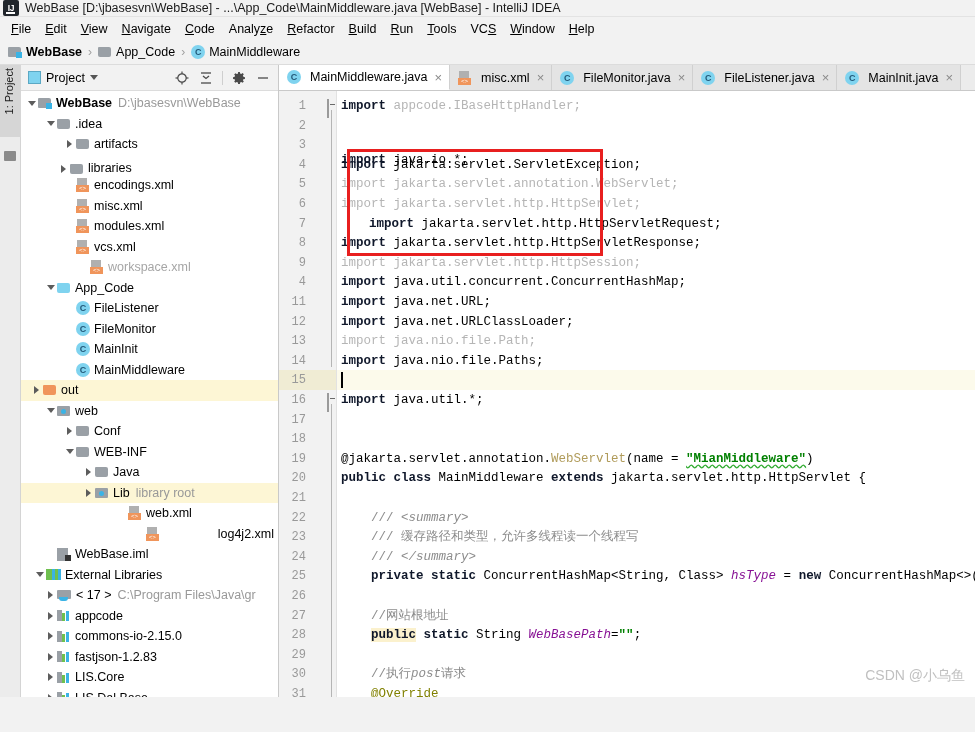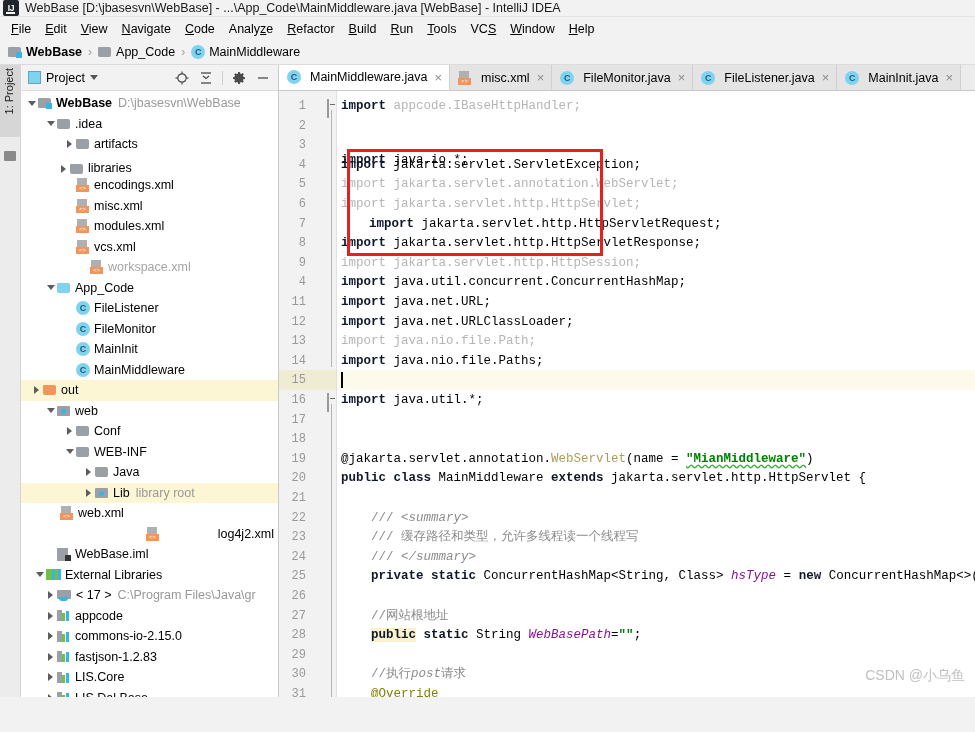--- a/index.html
+++ b/index.html
@@ -449,21 +449,21 @@
           </div>
           <div class="tree-row sel-y" style="padding-left: 61px;">
             <span class="arrow right"></span>
             <span class="ico ico-webfolder">
               <span class="w1"></span>
               <span class="w2"></span>
             </span>
             <span class="tree-label">Lib</span>
             <span class="tree-hint">library root</span>
           </div>
-          <div class="tree-row" style="padding-left: 26px;">
+          <div class="tree-row" style="padding-left: 94px;">
             <span class="arrow"></span>
             <span class="ico ico-xml">
               <span class="x1"></span>
               <span class="x2">&lt;&gt;</span>
             </span>
             <span class="tree-label">web.xml</span>
           </div>
           <div class="tree-row" style="padding-left: 58px; justify-content: space-between;">
             <span class="arrow"></span>
             <span class="ico ico-xml">

